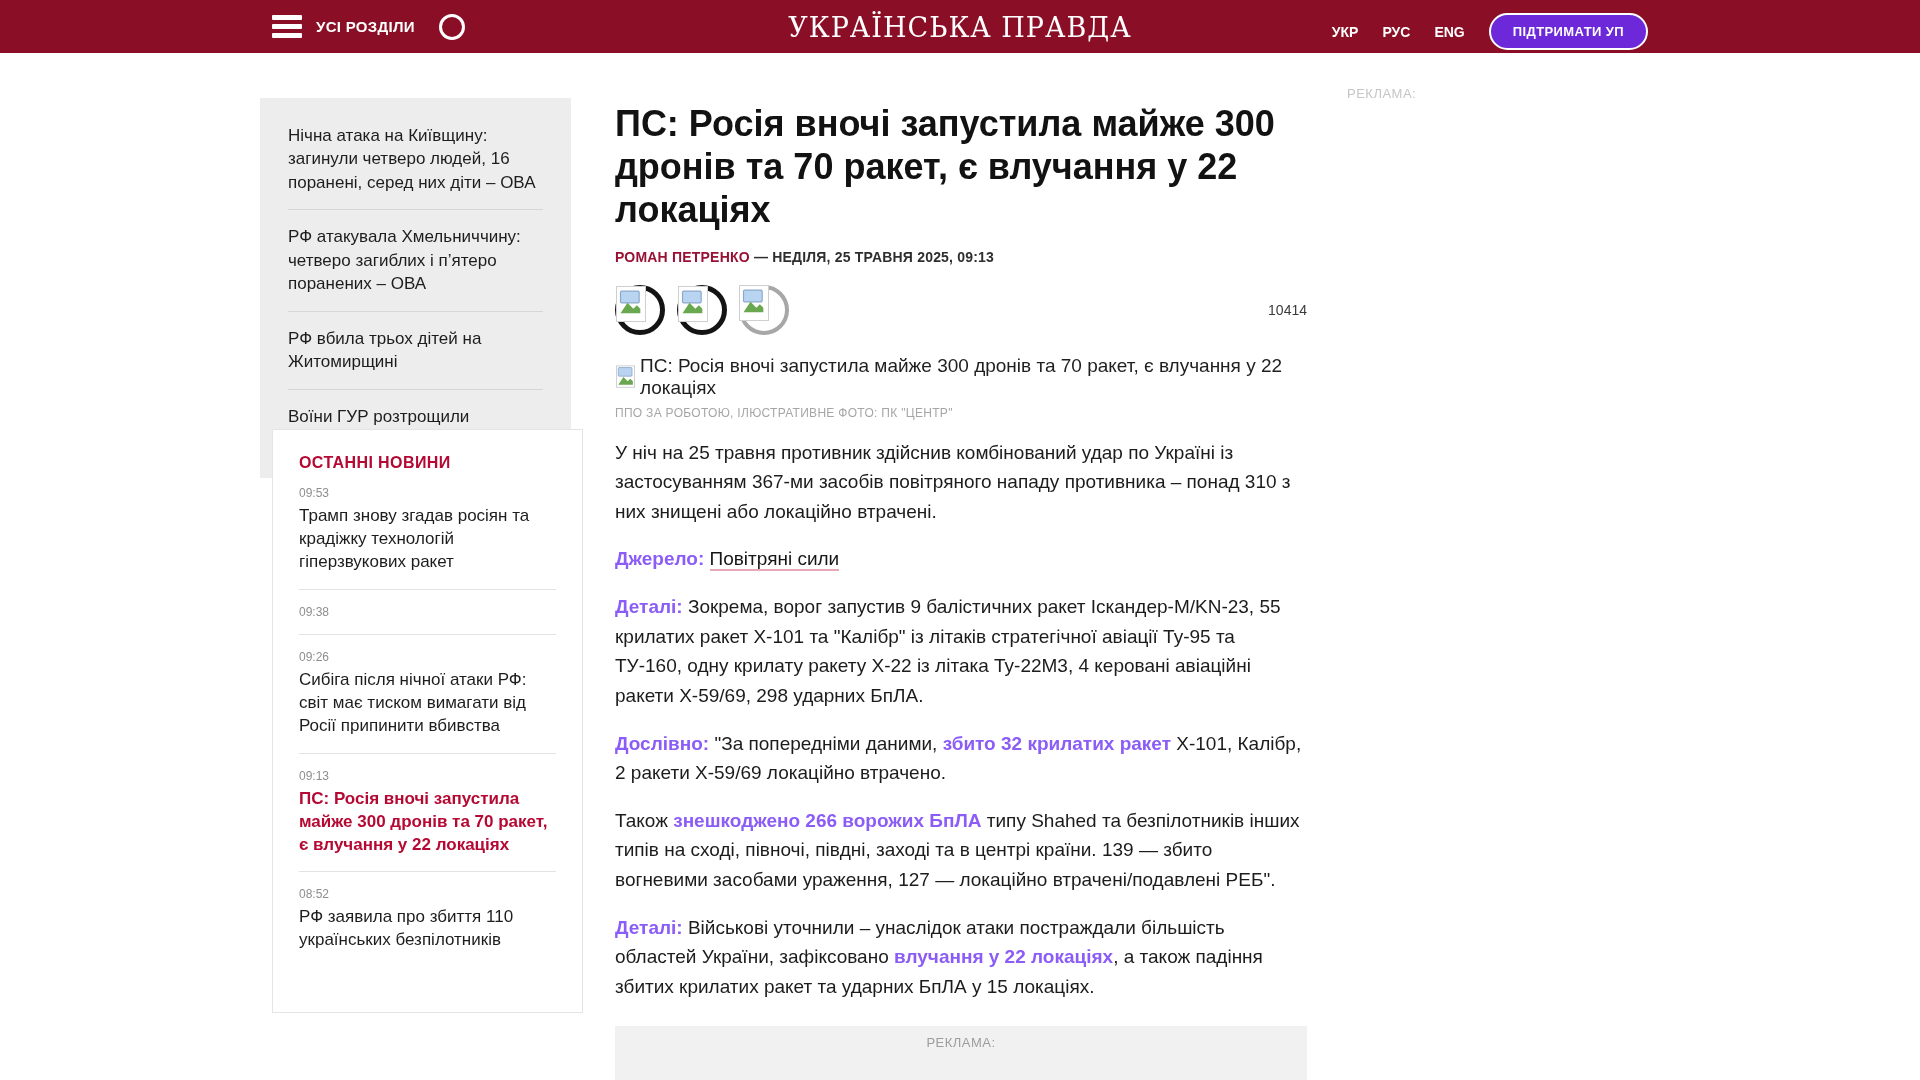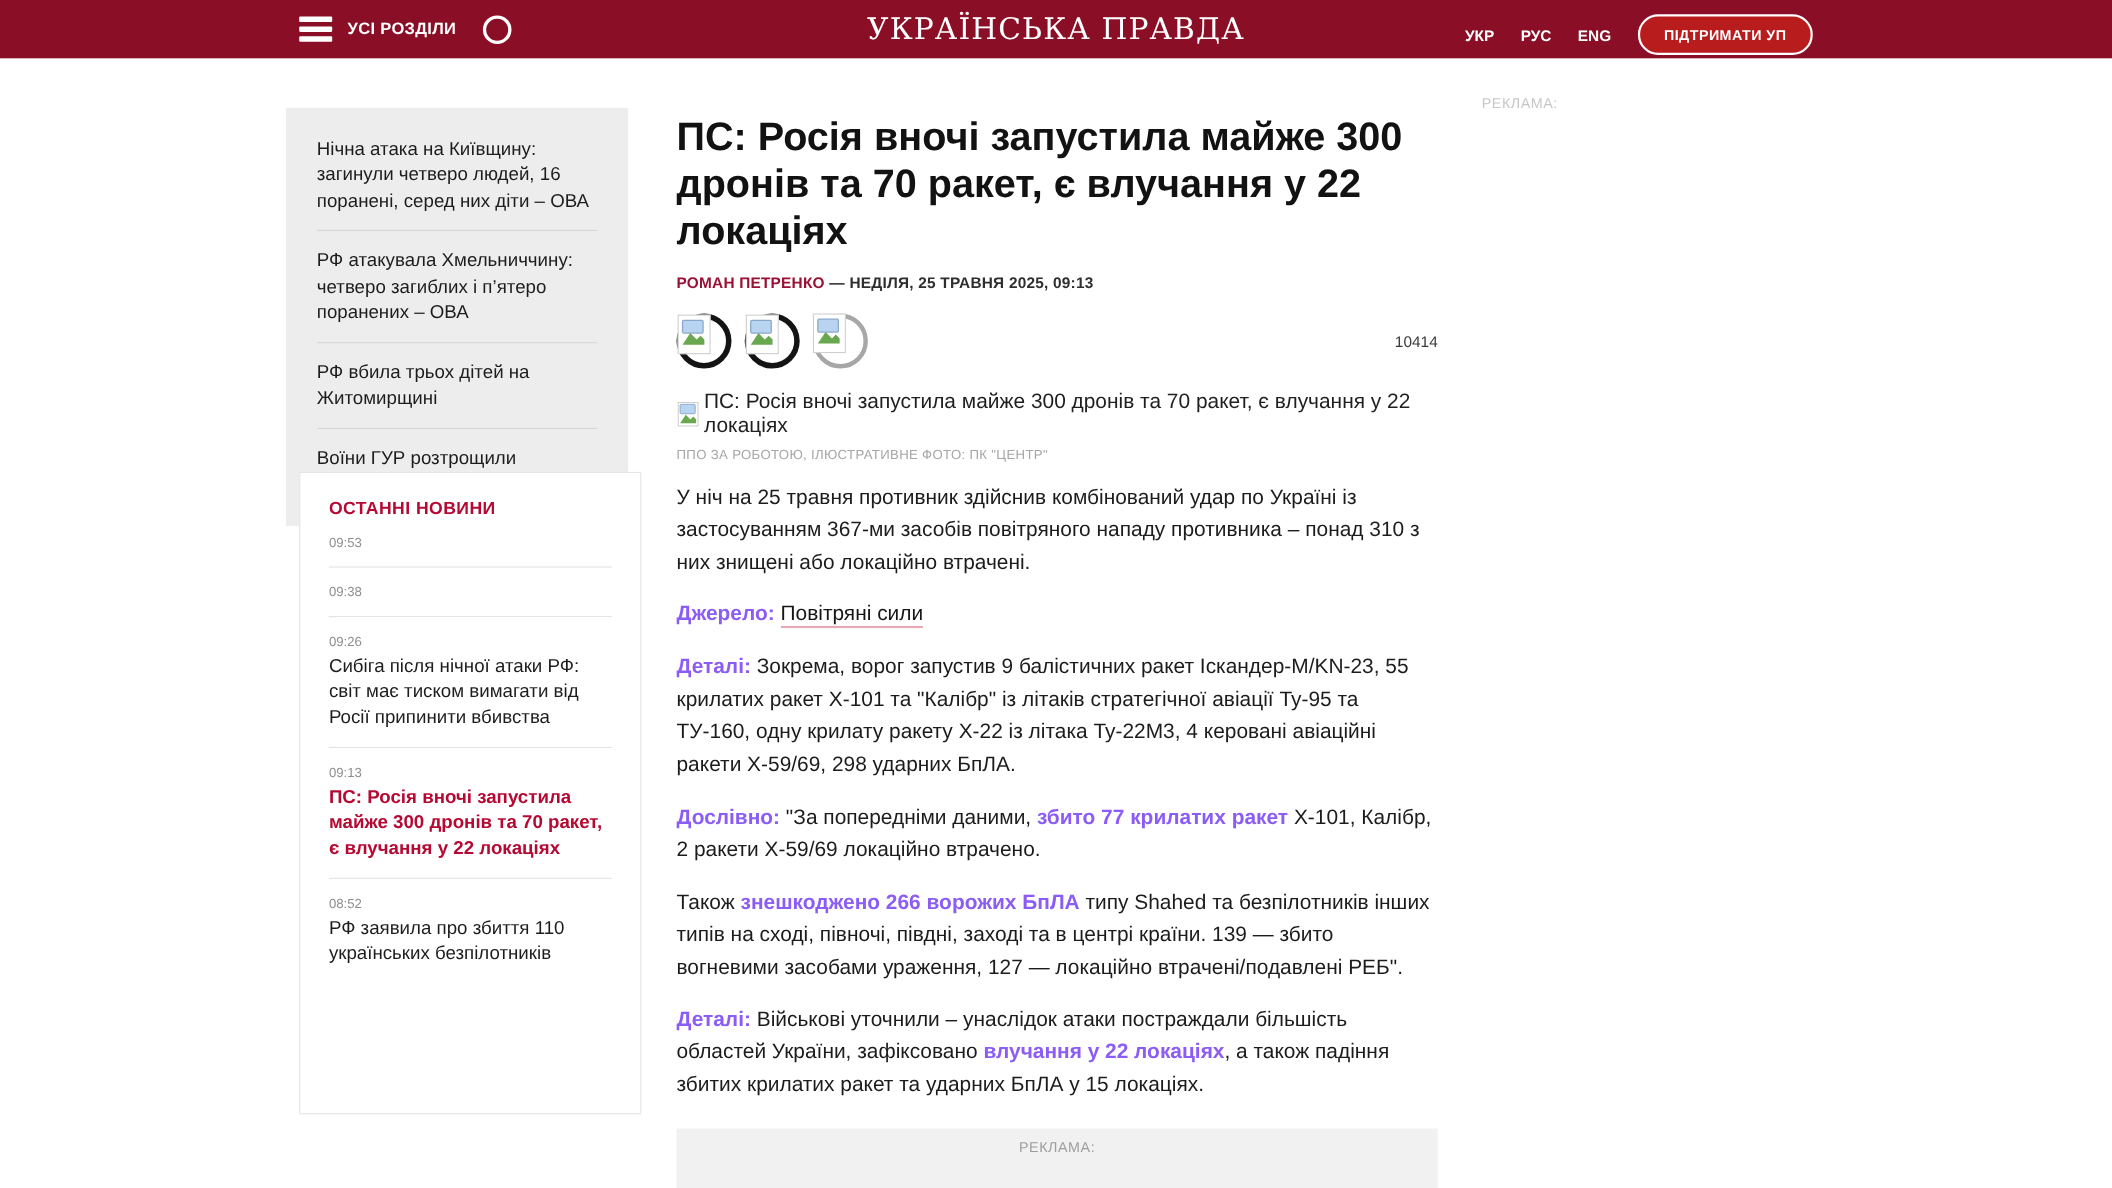--- a/index.html
+++ b/index.html
@@ -10,21 +10,21 @@
   .topbar{position:absolute;top:0;left:0;width:100%;height:53px;background:#8a0e25;}
   .topbar-left{position:absolute;left:272px;top:0;height:53px;display:flex;align-items:center;gap:14px;}
   .burger{display:flex;flex-direction:column;gap:4px;cursor:pointer;}
   .burger i{width:30px;height:5px;background:#fff;display:block;border-radius:1px;}
   .menu-label{color:#fff;font-weight:700;font-size:15px;letter-spacing:.3px;cursor:pointer;}
   .search-ring{width:20px;height:20px;border:3px solid #fff;border-radius:50%;margin-left:10px;cursor:pointer;}
   .logo{position:absolute;left:50%;top:50%;transform:translate(-50%,-50%);color:#fff;
         font-family:"DejaVu Serif","Liberation Serif",serif;font-size:27px;letter-spacing:1px;white-space:nowrap;cursor:pointer;}
   .topbar-right{position:absolute;right:272px;top:0;height:63px;display:flex;align-items:center;gap:24px;}
   .lang{color:#fff;font-weight:700;font-size:14px;cursor:pointer;}
-  .support-btn{background:#b91c1c;border:2px solid #fff;color:#fff;font-weight:700;font-size:13px;
+  .support-btn{background:#6d28d9;border:2px solid #fff;color:#fff;font-weight:700;font-size:13px;
                letter-spacing:.4px;padding:9px 22px;border-radius:20px;cursor:pointer;white-space:nowrap;
                font-family:"Liberation Sans",sans-serif;}
 
   
   .top-news{position:absolute;left:260px;top:98px;width:311px;box-sizing:border-box;
             background:#ededed;padding:26px 28px;}
   .tn-item{font-size:17px;line-height:1.38;color:#1d1d1d;cursor:pointer;}
   .tn-div{height:1px;background:#d6d6d6;margin:15px 0;}
 
   .latest{position:absolute;left:272px;top:429px;width:311px;height:584px;box-sizing:border-box;
@@ -96,20 +96,21 @@
       <div class="tn-item">РФ вбила трьох дітей на Житомирщині</div>
       <div class="tn-div"></div>
       <div class="tn-item">Воїни ГУР розтрощили військовий поїзд окупантів</div>
     </div>
 
   <div class="latest">
     <div class="latest-heading">ОСТАННІ НОВИНИ</div>
     <div id="latest-list">
         <div class="ln-item">
           <div class="ln-time">09:53</div>
+          <div class="ln-title"><span>Трамп знову згадав росіян та крадіжку технологій гіперзвукових ракет</span></div>
         </div>
         <div class="ln-div"></div>
         <div class="ln-item">
           <div class="ln-time">09:38</div>
         </div>
         <div class="ln-div"></div>
         <div class="ln-item">
           <div class="ln-time">09:26</div>
           <div class="ln-title"><span>Сибіга після нічної атаки РФ: світ має тиском вимагати від Росії припинити вбивства</span></div>
         </div>
@@ -172,21 +173,21 @@
         </span>
         <span>ПС: Росія вночі запустила майже 300 дронів та 70 ракет, є влучання у 22 локаціях</span>
       </div>
       <div class="caption">ППО ЗА РОБОТОЮ, ІЛЮСТРАТИВНЕ ФОТО: ПК "ЦЕНТР"</div>
     </div>
 
     <div class="body" id="article-body">
         <p><span>У ніч на 25 травня противник здійснив комбінований удар по Україні із застосуванням 367-ми засобів повітряного нападу противника – понад 310 з них знищені або локаційно втрачені.</span></p>
         <p><b>Джерело: </b><a class="body-link">Повітряні сили</a></p>
         <p><b>Деталі: </b><span>Зокрема, ворог запустив 9 балістичних ракет Іскандер-М/KN-23, 55 крилатих ракет Х-101 та "Калібр" із літаків стратегічної авіації Ту-95 та ТУ-160, одну крилату ракету Х-22 із літака Ту-22М3, 4 керовані авіаційні ракети Х-59/69, 298 ударних БпЛА.</span></p>
-        <p><b>Дослівно: </b><span>"За попередніми даними, </span><b>збито 77 крилатих ракет</b><span> Х-101, Калібр, 2 ракети Х-59/69 локаційно втрачено.</span></p>
+        <p><b>Дослівно: </b><span>"За попередніми даними, </span><b>збито 32 крилатих ракет</b><span> Х-101, Калібр, 2 ракети Х-59/69 локаційно втрачено.</span></p>
         <p><span>Також </span><b>знешкоджено 266 ворожих БпЛА</b><span> типу Shahed та безпілотників інших типів на сході, півночі, півдні, заході та в центрі країни. 139 — збито вогневими засобами ураження, 127 — локаційно втрачені/подавлені РЕБ".</span></p>
         <p><b>Деталі: </b><span>Військові уточнили – унаслідок атаки постраждали більшість областей України, зафіксовано </span><b>влучання у 22 локаціях</b><span>, а також падіння збитих крилатих ракет та ударних БпЛА у 15 локаціях.</span></p>
       </div>
 
     <div class="adbox">
       <div class="adlabel">РЕКЛАМА:</div>
 
     </div>
   </div>
 

